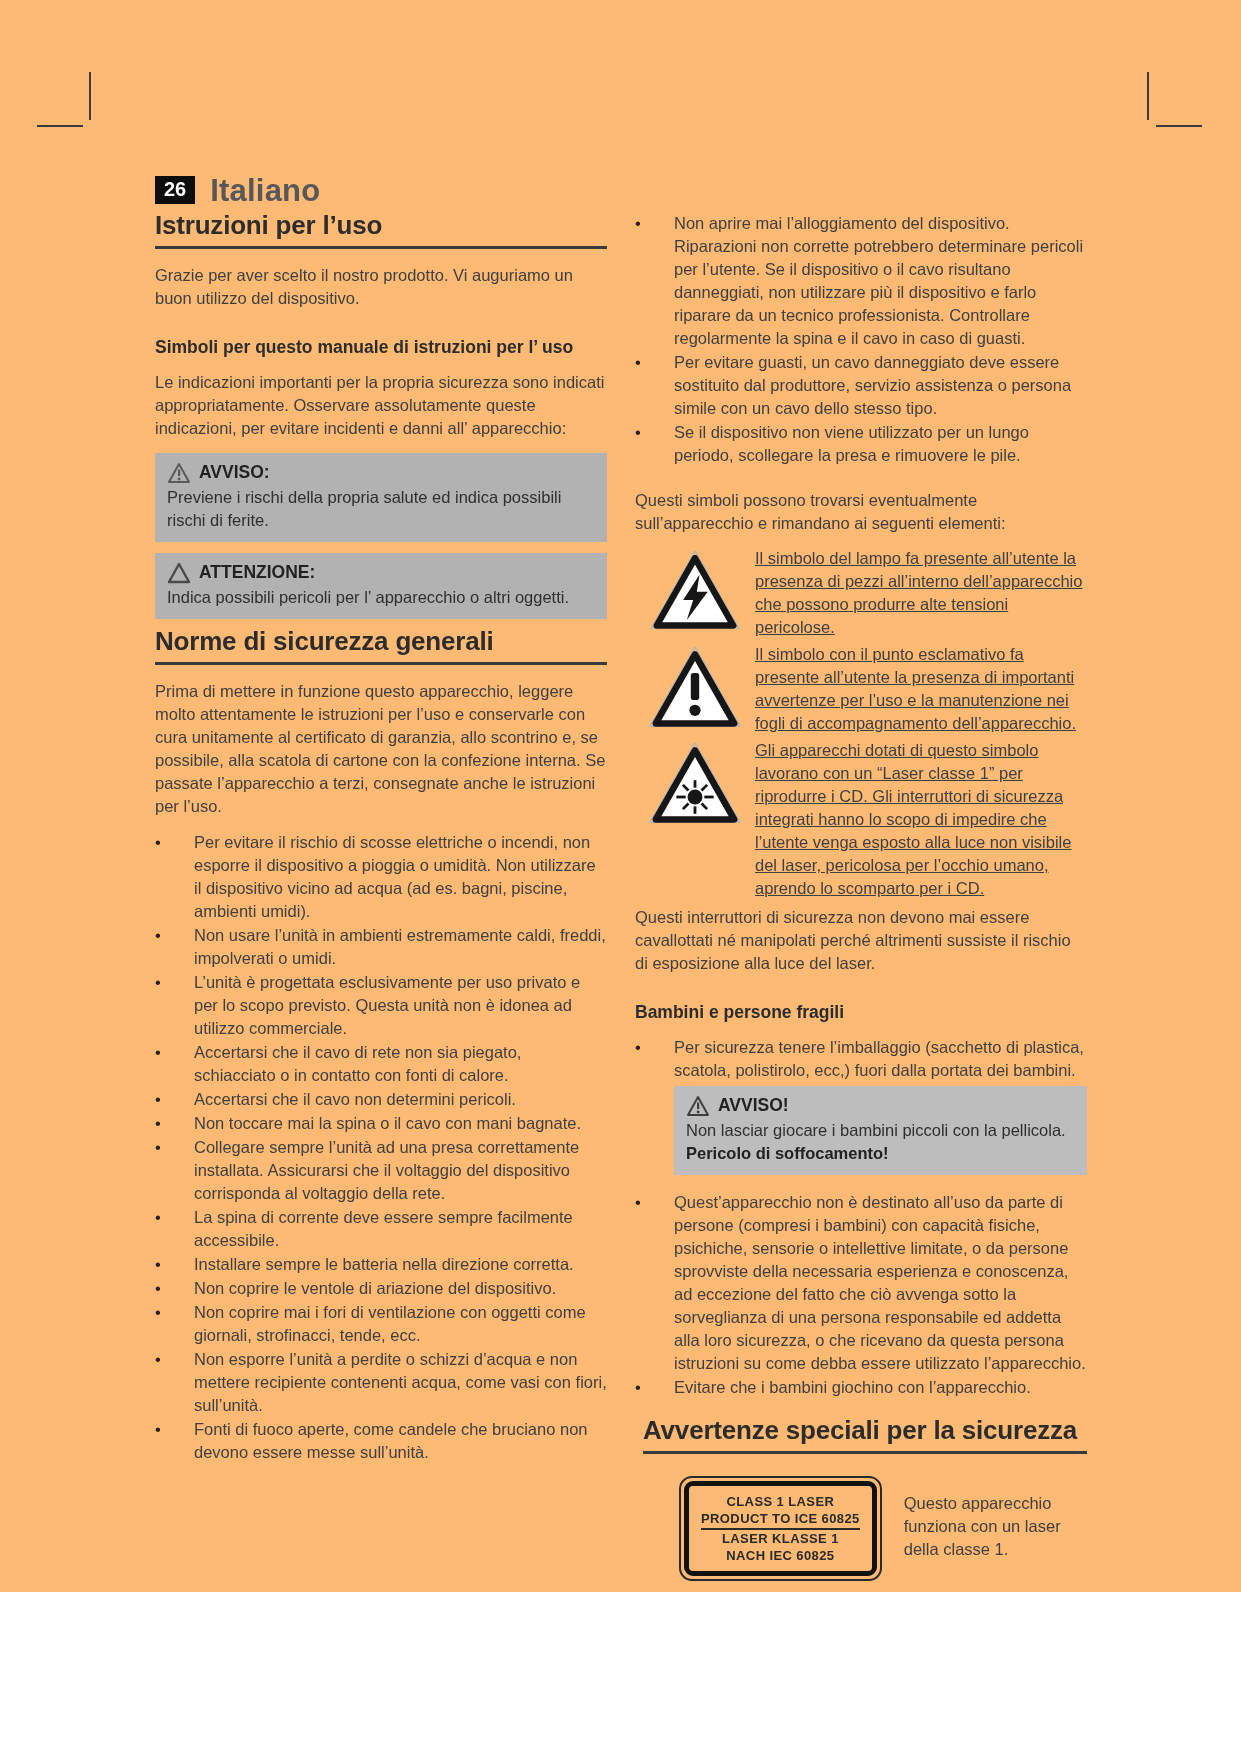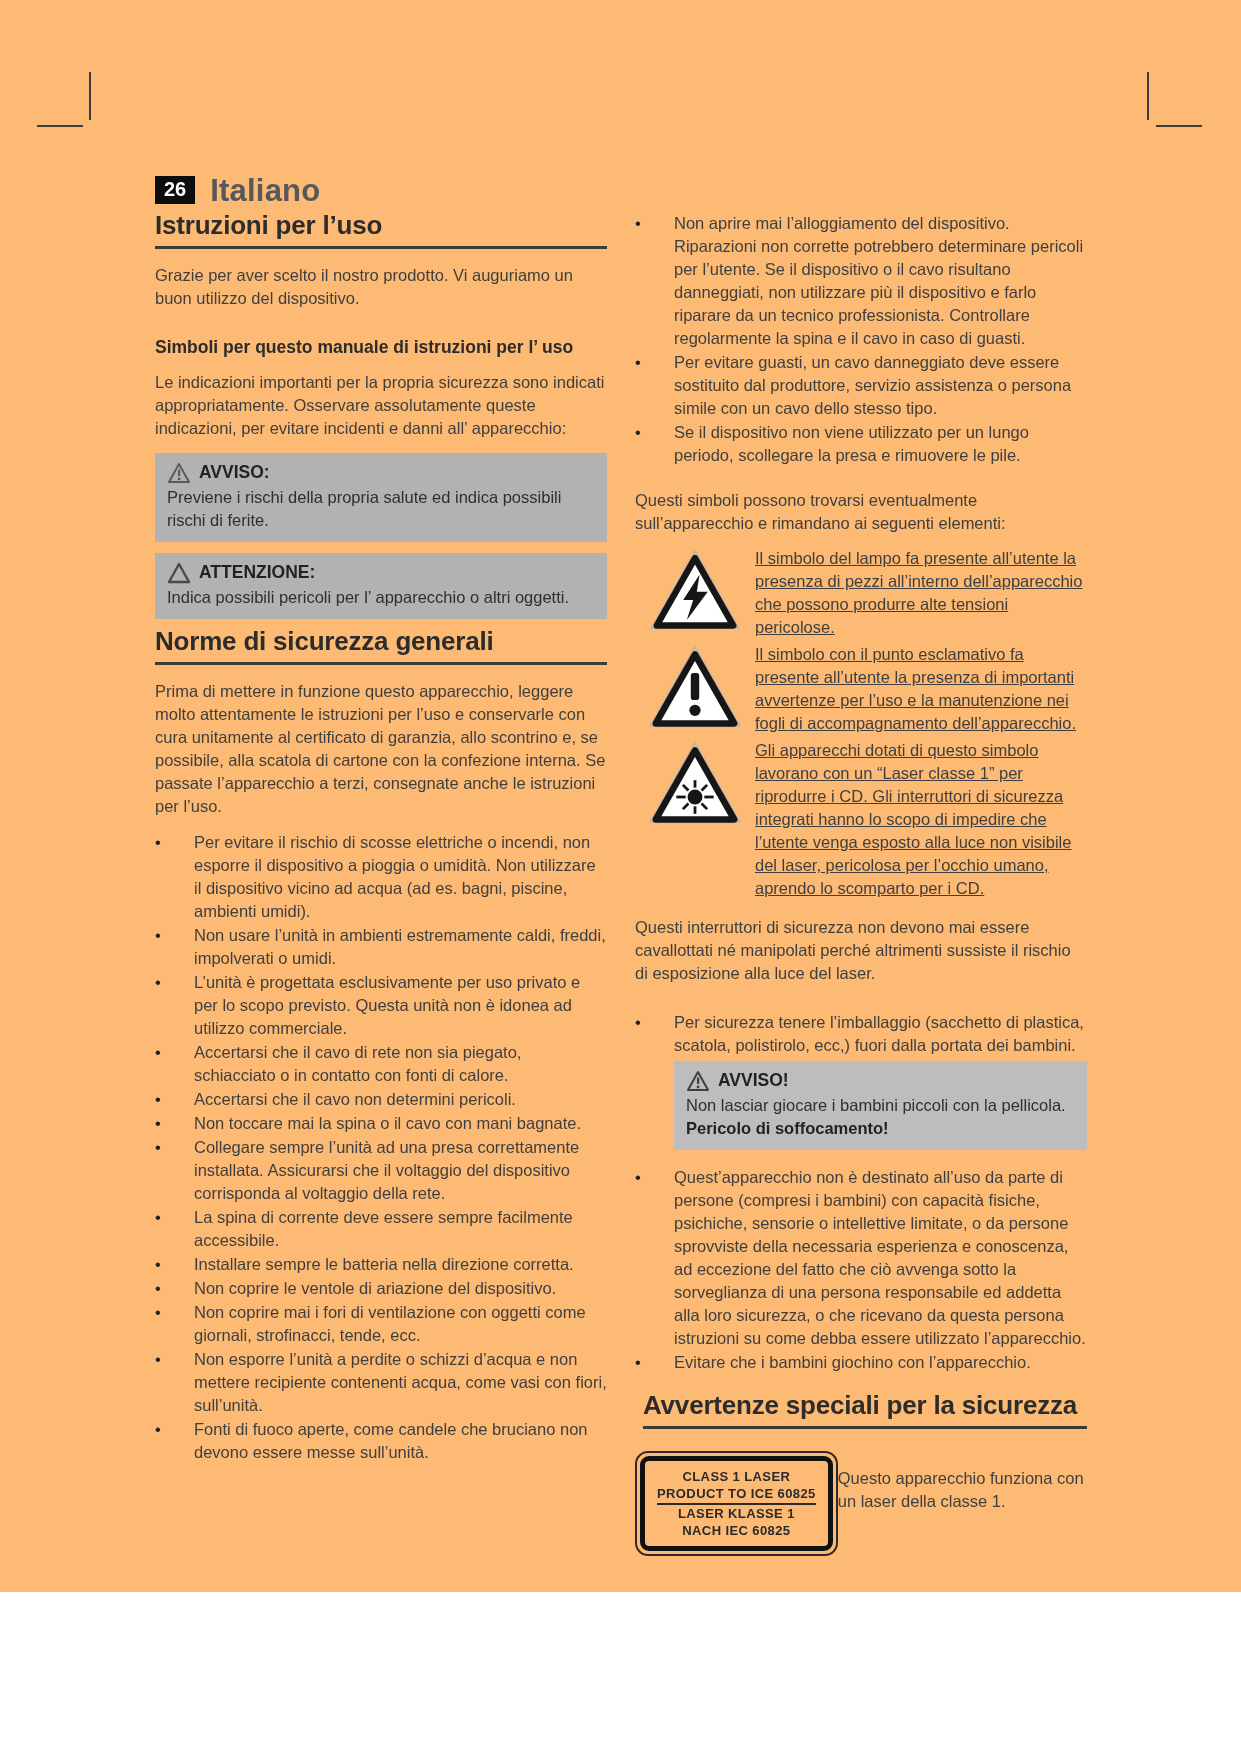--- a/index.html
+++ b/index.html
@@ -52,21 +52,21 @@
   .sym-icon{width:120px;flex:0 0 120px;display:flex;justify-content:center;
             align-items:flex-start;padding-top:2px;}
   .sym-text{flex:1;text-decoration:underline;}
 
   .avviso2{background:#bdbdbd;color:#2f2f2f;padding:8px 12px 10px 12px;
            margin:4px 0 16px 39px;}
   .avviso2 .boxtitle{display:flex;align-items:center;gap:8px;font-weight:bold;
                      color:#222;font-size:17.5px;margin-bottom:2px;}
   .avviso2 .boldline{font-weight:bold;color:#222;}
 
-  .laser-row{display:flex;align-items:flex-start;margin-top:6px;}
+  .laser-row{display:flex;gap:22px;align-items:flex-start;margin-top:6px;margin-left:44px;}
   .laser-label-outer{border:2px solid #2a2a2a;border-radius:13px;padding:3px;flex:0 0 auto;}
   .laser-label-inner{border:5px solid #111;border-radius:9px;padding:7px 12px;
                      text-align:center;font-size:13px;font-weight:bold;color:#2a2a2a;
                      line-height:17px;letter-spacing:0.4px;min-width:128px;}
   .laser-label-inner .u{display:inline-block;border-bottom:2px solid #2a2a2a;padding-bottom:1px;}
   .laser-caption{flex:1;padding-top:16px;}
 
   svg{display:block;}
 </style>
 </head>
@@ -240,22 +240,23 @@
             <line x1="37" y1="47" x2="43" y2="53"></line>
             <line x1="57" y1="67" x2="63" y2="73"></line>
             <line x1="37" y1="73" x2="43" y2="67"></line>
             <line x1="57" y1="53" x2="63" y2="47"></line>
           </g>
         </svg>
       </span>
       <span class="sym-text">Gli apparecchi dotati di questo simbolo lavorano con un “Laser classe 1” per riprodurre i CD. Gli interruttori di sicurezza integrati hanno lo scopo di impedire che l’utente venga esposto alla luce non visibile del laser, pericolosa per l’occhio umano, aprendo lo scomparto per i CD.</span>
     </div>
 
-    <p class="para" style="margin-top:16px;margin-bottom:26px;">Questi interruttori di sicurezza non devono mai essere cavallottati né manipolati perché altrimenti sussiste il rischio di esposizione alla luce del laser.</p>
-
+    <p class="para" style="margin-top:6px;margin-bottom:26px;">Questi interruttori di sicurezza non devono mai essere cavallottati né manipolati perché altrimenti sussiste il rischio di esposizione alla luce del laser.</p>
+
+    <div class="subhead" style="margin-top:0;">Bambini e persone fragili</div>
 
     <div class="bullets">
       <div class="bullet">
           <span class="marker">•</span>
           <span class="btext">Per sicurezza tenere l’imballaggio (sacchetto di plastica, scatola, polistirolo, ecc,) fuori dalla portata dei bambini.</span>
         </div>
     </div>
 
     <div class="avviso2">
       <div class="boxtitle">

